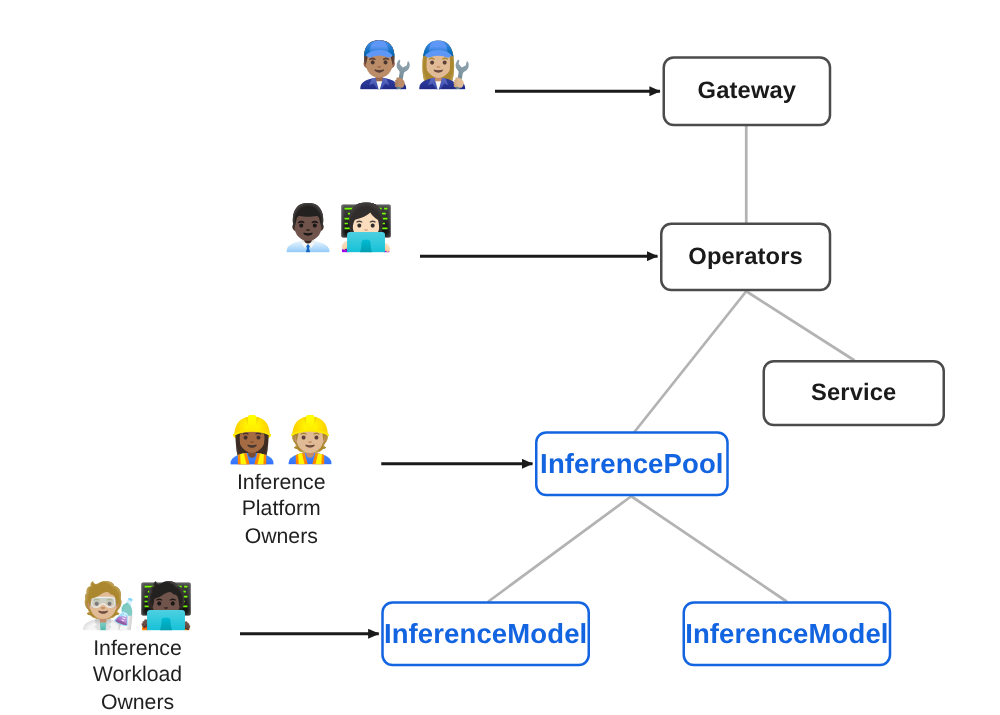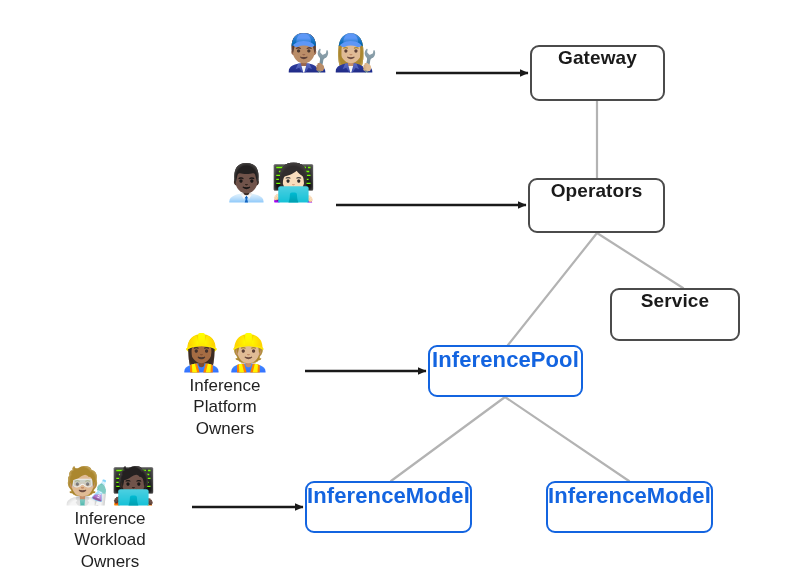--- a/index.html
+++ b/index.html
@@ -27,21 +27,21 @@
     width: 800px;
     height: 572px;
     pointer-events: none;
   }
 
   
   .node {
     position: absolute;
     box-sizing: border-box;
     display: flex;
-    align-items: flex-start;
+    align-items: center;
     justify-content: center;
     background: #ffffff;
     border-radius: 9px;
     text-align: center;
     line-height: 1.15;
   }
   .node .node-label {
     font-weight: bold;
     letter-spacing: 0.1px;
   }
@@ -112,21 +112,21 @@
       </g>
   </svg>
 
   <div id="nodes-layer">
       <div class="node node-core" style="left: 530px; top: 45px; width: 135px; height: 56px;">
         <span class="node-label">Gateway</span>
       </div>
       <div class="node node-core" style="left: 528px; top: 178px; width: 137px; height: 55px;">
         <span class="node-label">Operators</span>
       </div>
-      <div class="node node-core" style="left: 610px; top: 288px; width: 130px; height: 53px;">
+      <div class="node node-core" style="left: 610px; top: 288px; width: 146px; height: 53px;">
         <span class="node-label">Service</span>
       </div>
       <div class="node node-ext" style="left: 428px; top: 345px; width: 155px; height: 52px;">
         <span class="node-label">InferencePool</span>
       </div>
       <div class="node node-ext" style="left: 305px; top: 481px; width: 167px; height: 52px;">
         <span class="node-label">InferenceModel</span>
       </div>
       <div class="node node-ext" style="left: 546px; top: 481px; width: 167px; height: 52px;">
         <span class="node-label">InferenceModel</span>

